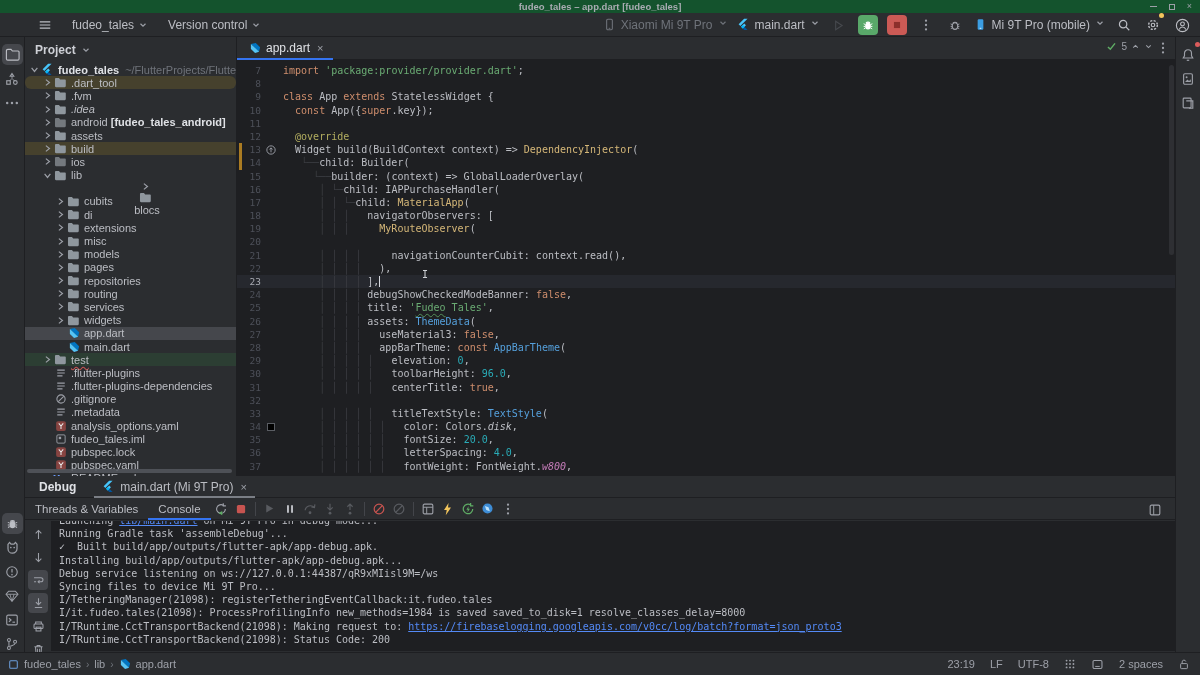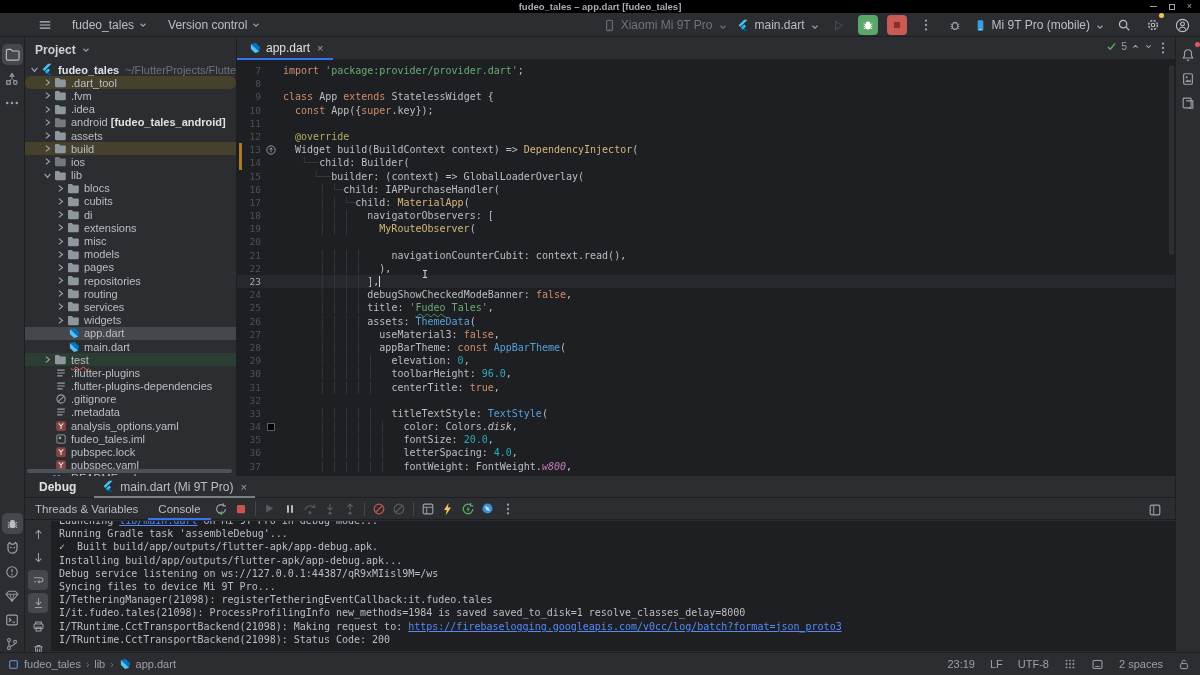--- a/index.html
+++ b/index.html
@@ -1,34 +1,34 @@
 <!DOCTYPE html>
 <html><head>
 <meta charset="utf-8">
 <style>
   *{margin:0;padding:0;box-sizing:border-box}
   html,body{width:1200px;height:675px;overflow:hidden}
   body{position:relative;background:#1E1F22;font-family:"Liberation Sans",sans-serif;color:#BCBEC4;font-size:12px;-webkit-font-smoothing:antialiased}
   svg{display:block}
 
   
-  .titlebar{position:absolute;left:0;top:0;right:0;height:13px;background:#000000;display:flex;align-items:center;justify-content:center}
+  .titlebar{position:absolute;left:0;top:0;right:0;height:13px;background:#14532d;display:flex;align-items:center;justify-content:center}
   .titlebar .ttl{font-size:9.5px;font-weight:bold;color:#A9ACB2}
   .winctl{position:absolute;right:8px;top:0;height:13px;display:flex;align-items:center;gap:12px}
   .winctl span{color:#9DA0A8;font-size:9px;line-height:9px;cursor:default}
   .wmin{display:inline-block;width:7px;height:1px;background:#9DA0A8}
   .wmax{display:inline-block;width:6px;height:6px;border:1px solid #9DA0A8}
 
   
   .menubar{position:absolute;left:0;top:13px;right:0;height:24px;background:#2B2D30;border-bottom:1px solid #1E1F22;display:flex;align-items:center}
   .mleft{display:flex;align-items:center;gap:4px;padding-left:30px}
   .menuitem{display:flex;align-items:center;gap:4px;padding:3px 8px;border-radius:4px;color:#BCBEC4;font-size:12px;cursor:default}
   .mright{position:absolute;right:8px;top:0;height:24px;display:flex;align-items:center;gap:9px}
   .dimtxt{color:#6F737A}
-  .rcbtn{display:flex;align-items:flex-end;gap:5px;font-size:12px}
+  .rcbtn{display:flex;align-items:flex-start;gap:5px;font-size:12px}
   .sqbtn{width:20px;height:20px;border-radius:4px;display:flex;align-items:center;justify-content:center}
   .green{background:#59A869}
   .red{background:#CB5A55}
   .gearwrap,.bellwrap{position:relative}
   .dotY{position:absolute;right:-1px;top:-2px;width:5px;height:5px;border-radius:50%;background:#F2C55C}
   .dotR{position:absolute;right:-1px;top:-2px;width:5px;height:5px;border-radius:50%;background:#DB5C5C}
 
   
   .stripeL{position:absolute;left:0;top:37px;width:25px;height:615px;background:#2B2D30;border-right:1px solid #1E1F22}
   .stripeR{position:absolute;right:0;top:37px;width:25px;height:615px;background:#2B2D30;border-left:1px solid #1E1F22}
@@ -409,21 +409,21 @@
             <path d="M3.2 1.8l4 3.2-4 3.2" fill="none" stroke="#9DA0A8" stroke-width="1.3"></path>
           </svg>
         </span>
         <span class="tic">
           <svg width="13" height="13" viewBox="0 0 16 16" fill="none">
             <path fill="#8F979E" d="M1.2 3.8c0-.7.6-1.3 1.3-1.3h3.6l1.5 1.8h6c.5 0 .9.4.9.9v7.2c0 .7-.6 1.3-1.3 1.3H2.5c-.7 0-1.3-.6-1.3-1.3z"></path>
           </svg>
         </span>
         <span class="tlb">.fvm</span>
       </div>
-      <div class="trow" style="padding-left: 17px;">
+      <div class="trow" style="padding-left: 17px; font-style: italic;">
         <span class="tch">
           <svg width="9" height="9" viewBox="0 0 10 10">
             <path d="M3.2 1.8l4 3.2-4 3.2" fill="none" stroke="#9DA0A8" stroke-width="1.3"></path>
           </svg>
         </span>
         <span class="tic">
           <svg width="13" height="13" viewBox="0 0 16 16" fill="none">
             <path fill="#8F979E" d="M1.2 3.8c0-.7.6-1.3 1.3-1.3h3.6l1.5 1.8h6c.5 0 .9.4.9.9v7.2c0 .7-.6 1.3-1.3 1.3H2.5c-.7 0-1.3-.6-1.3-1.3z"></path>
           </svg>
         </span>
@@ -488,21 +488,21 @@
             <path d="M1.8 3.2l3.2 4 3.2-4" fill="none" stroke="#9DA0A8" stroke-width="1.3"></path>
           </svg>
         </span>
         <span class="tic">
           <svg width="13" height="13" viewBox="0 0 16 16" fill="none">
             <path fill="#8F979E" d="M1.2 3.8c0-.7.6-1.3 1.3-1.3h3.6l1.5 1.8h6c.5 0 .9.4.9.9v7.2c0 .7-.6 1.3-1.3 1.3H2.5c-.7 0-1.3-.6-1.3-1.3z"></path>
           </svg>
         </span>
         <span class="tlb">lib</span>
       </div>
-      <div class="trow" style="padding-left: 30px;">
+      <div class="trow" style="padding-left: 30px; flex-direction: column;">
         <span class="tch">
           <svg width="9" height="9" viewBox="0 0 10 10">
             <path d="M3.2 1.8l4 3.2-4 3.2" fill="none" stroke="#9DA0A8" stroke-width="1.3"></path>
           </svg>
         </span>
         <span class="tic">
           <svg width="13" height="13" viewBox="0 0 16 16" fill="none">
             <path fill="#8F979E" d="M1.2 3.8c0-.7.6-1.3 1.3-1.3h3.6l1.5 1.8h6c.5 0 .9.4.9.9v7.2c0 .7-.6 1.3-1.3 1.3H2.5c-.7 0-1.3-.6-1.3-1.3z"></path>
           </svg>
         </span>

